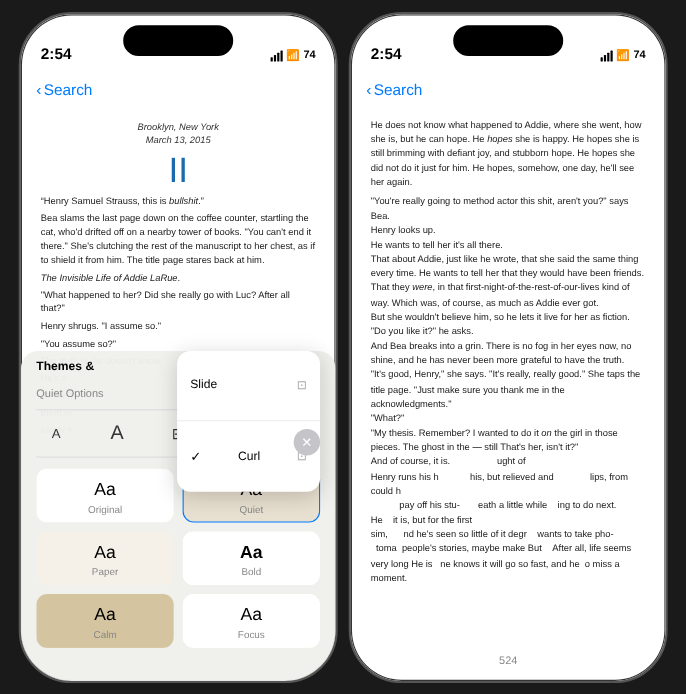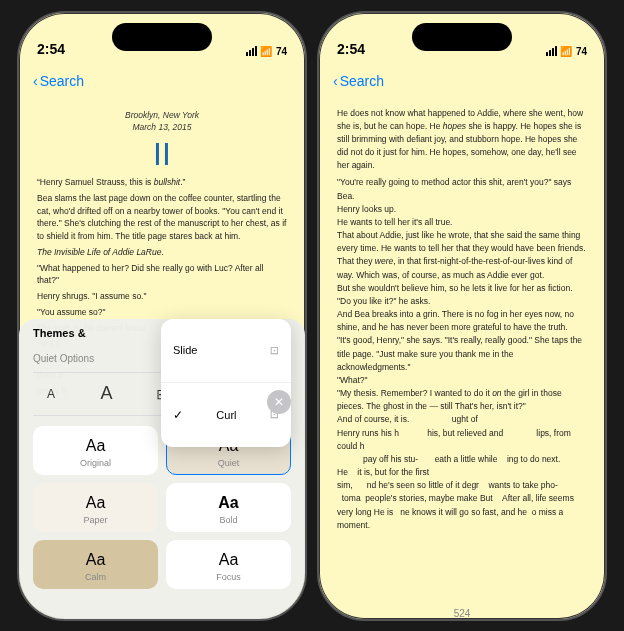--- a/index.html
+++ b/index.html
@@ -21,21 +21,21 @@
       justify-content: center;
       width: 624px;
       height: 631px;
       padding: 10px;
     }
 
     
     .phone {
       width: 290px;
       height: 610px;
-      background: #fef9c3;
+      background: #ffffff;
       border-radius: 48px;
       border: 2px solid #555;
       position: relative;
       overflow: hidden;
       box-shadow: 0 0 0 1px #333 inset;
       text-decoration: underline;
     }
 
     
     .dynamic-island {
@@ -293,21 +293,21 @@
       bottom: 20px;
       padding: 8px 18px;
       font-size: 8.5px;
       line-height: 1.55;
       color: #1a1a1a;
       overflow: hidden;
     }
 
     .page-num {
       position: absolute;
-      bottom: 0;
+      bottom: 12px;
       left: 50%;
       transform: translateX(-50%);
       font-size: 10px;
       color: #888;
       margin-top: 17px;
     }
 
     .signal-bar {
       display: inline-flex;
       gap: 1px;
@@ -454,21 +454,21 @@
       <div class="nav-back">
         <span>‹</span>
         <span>Search</span>
       </div>
     </div>
 
     <div class="book-content-right">
       <p>He does not know what happened to Addie, where she went, how she is, but he can hope. He <em>hopes</em> she is happy. He hopes she is still brimming with defiant joy, and stubborn hope. He hopes she did not do it just for him. He hopes, somehow, one day, he'll see her again.</p>
       <p style="margin-top:4px;">"You're really going to method actor this shit, aren't you?" says Bea.</p>
       <p>Henry looks up.</p>
-      <p>He wants to tell her it's all true.</p>
+      <p>He wants to tell her it's all there.</p>
       <p>That about Addie, just like he wrote, that she said the same thing every time. He wants to tell her that they would have been friends. That they <em>were</em>, in that first-night-of-the-rest-of-our-lives kind of way. Which was, of course, as much as Addie ever got.</p>
       <p>But she wouldn't believe him, so he lets it live for her as fiction.</p>
       <p>"Do you like it?" he asks.</p>
       <p>And Bea breaks into a grin. There is no fog in her eyes now, no shine, and he has never been more grateful to have the truth.</p>
       <p>"It's good, Henry," she says. "It's really, really good." She taps the title page. "Just make sure you thank me in the acknowledgments."</p>
       <p>"What?"</p>
       <p>"My thesis. Remember? I wanted to do it <em>on</em> the girl in those pieces. The ghost in the <em>—</em> still That's her, isn't it?"</p>
       <p>And of course, it is.&nbsp;&nbsp;&nbsp;&nbsp;&nbsp;&nbsp;&nbsp;&nbsp;&nbsp;&nbsp;&nbsp;&nbsp;&nbsp;&nbsp;&nbsp;&nbsp;&nbsp;&nbsp;ught of</p>
       <p>Henry runs his h&nbsp;&nbsp;&nbsp;&nbsp;&nbsp;&nbsp;&nbsp;&nbsp;&nbsp;&nbsp;&nbsp;&nbsp;his, but relieved and&nbsp;&nbsp;&nbsp;&nbsp;&nbsp;&nbsp;&nbsp;&nbsp;&nbsp;&nbsp;&nbsp;&nbsp;&nbsp;&nbsp;lips, from could h</p>
       <p>&nbsp;&nbsp;&nbsp;&nbsp;&nbsp;&nbsp;&nbsp;&nbsp;&nbsp;&nbsp;&nbsp;pay off his stu-&nbsp;&nbsp;&nbsp;&nbsp;&nbsp;&nbsp;&nbsp;eath a little while&nbsp;&nbsp;&nbsp;&nbsp;ing to do next. He&nbsp;&nbsp;&nbsp;&nbsp;it is, but for the first</p>

